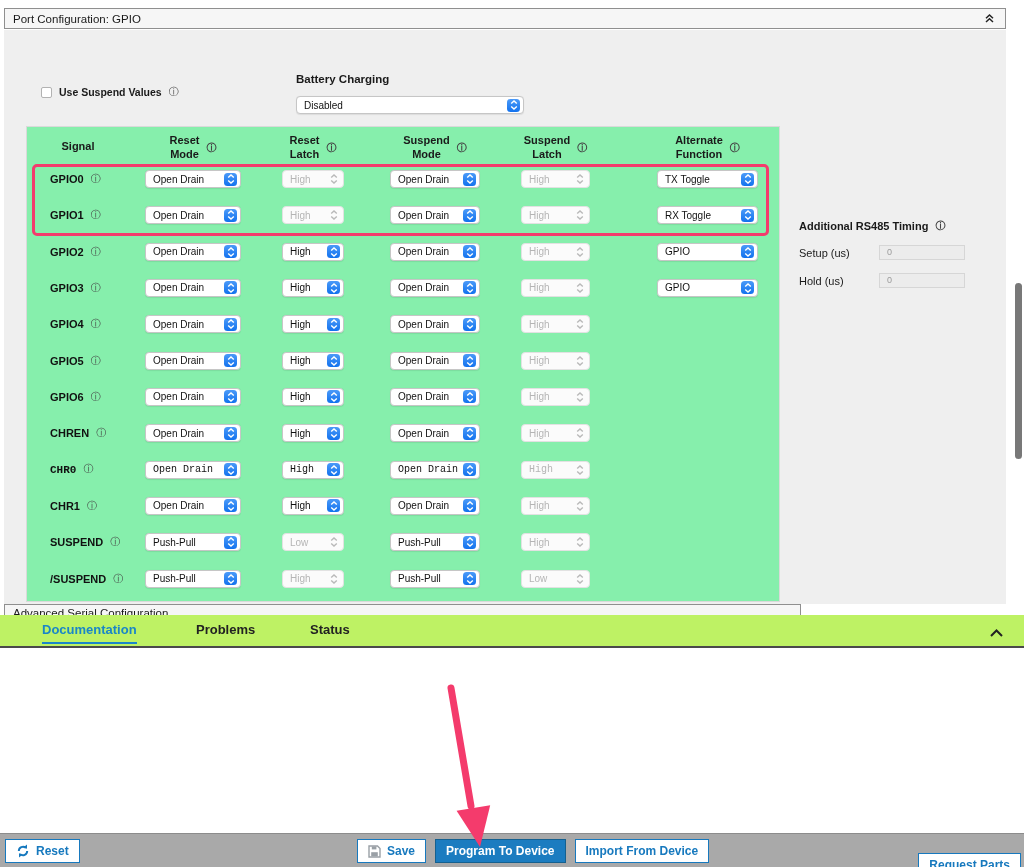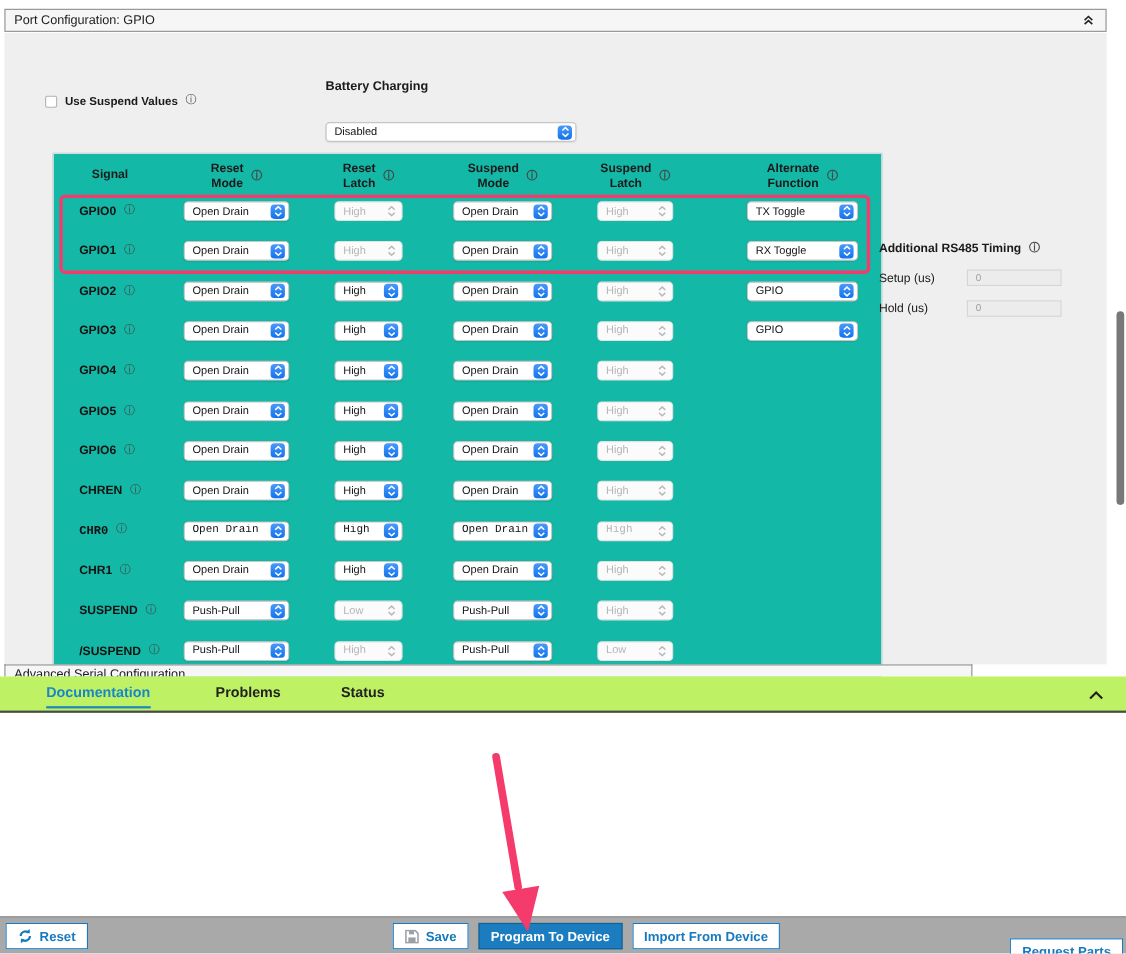--- a/index.html
+++ b/index.html
@@ -15,35 +15,35 @@
   
   .content { position:absolute; left:4px; top:30px; width:1002px; height:574px; background:#efefef; }
 
   .checkbox-row { position:absolute; left:37px; top:56px; display:flex; align-items:center; }
   .checkbox { width:11px; height:11px; background:#fff; border:1px solid #b2b2b2; border-radius:2px; }
   .checkbox-row label { font-size:10.5px; font-weight:bold; color:#1a1a1a; margin-left:7px; }
   .info { font-size:10px; color:#444; margin-left:7px; line-height:1; }
   .info::before { content:"ⓘ"; }
 
   .battery { position:absolute; left:292px; top:43px; }
-  .battery .blabel { font-size:11.5px; font-weight:bold; color:#1a1a1a; margin-bottom:26px; }
+  .battery .blabel { font-size:11.5px; font-weight:bold; color:#1a1a1a; margin-bottom:11px; }
 
   
   .sel { position:relative; height:18px; background:#fff; border:1px solid #c6c6c6; border-radius:4px;
     display:flex; align-items:center; font-size:10px; color:#111; padding:0 3px 0 7px;
     box-shadow:0 0.5px 1px rgba(0,0,0,.08); }
   .sel .sel-text { flex:1; white-space:nowrap; overflow:hidden; }
   .sel .stepper { width:13px; height:13px; border-radius:3.5px; display:flex; align-items:center;
     justify-content:center; background:linear-gradient(#4b9af8,#1272ee); color:#fff; flex:0 0 13px; }
   .sel.disabled { background:#fbfbfb; border-color:#e2e2e2; color:#b5b5b5; box-shadow:none; }
   .sel.disabled .stepper { background:none; color:#b9b9b9; }
 
   
-  .table-panel { position:absolute; left:22px; top:109px; width:754px; height:476px;
-    background:#14b8a6; border:1px solid #dadada;margin-left:22px; }
+  .table-panel { position:absolute; left:22px; top:96px; width:754px; height:476px;
+    background:#86efac; border:1px solid #dadada; }
   .thead { position:absolute; top:0; left:0; width:100%; height:42px; }
   .hcell { position:absolute; top:7px; display:flex; align-items:center; justify-content:center;
     font-size:11px; font-weight:bold; color:#1a1a1a; text-align:center; line-height:1.25; }
   .hcell .htext { white-space:pre-line; }
   .h-signal { left:16px; width:70px; top:13px; }
   .h-c1 { left:112px; width:108px; } .h-c2 { left:249px; width:74px; }
   .h-c3 { left:357px; width:102px; } .h-c4 { left:488px; width:81px; }
   .h-c5 { left:624px; width:113px; }
 
   .row { position:absolute; left:0; width:100%; height:36px; }
@@ -63,21 +63,21 @@
   .rs485 .rrow { display:flex; align-items:center; margin-top:13px; }
   .rs485 .rlabel { font-size:11px; font-weight:normal; color:#1a1a1a; width:80px; }
   .rs485 .rinput { width:86px; height:15px; background:#ececec; border:1px solid #d6d6d6;
     font-size:9px; color:#9a9a9a; line-height:13px; padding-left:7px; }
 
   
   .scroll-thumb { position:absolute; left:1015px; top:283px; width:7px; height:176px;
     background:#787878; border-radius:4px; }
 
   
-  .adv-bar { position:absolute; left:4px; top:604px; width:880px; height:11px;
+  .adv-bar { position:absolute; left:4px; top:604px; width:797px; height:11px;
     background:#f6f6f6; border:1px solid #8f8f8f; border-bottom:none; overflow:hidden; }
   .adv-bar .title { font-size:11.5px; color:#1a1a1a; padding-left:8px; line-height:16px; display:block; }
 
   
   .tabs-bar { position:absolute; left:0; top:615px; width:1024px; height:33px; background:#bef264;
     border-bottom:2px solid #4a4a4a; }
   .tab { position:absolute; top:7px; font-size:13px; font-weight:bold; color:#222;
     padding-bottom:5px; cursor:pointer; }
   .tab.active { color:#1a86c8; border-bottom:2px solid #1a86c8; }
   .tabs-collapse { position:absolute; right:20px; top:9px; color:#222; cursor:pointer; }

